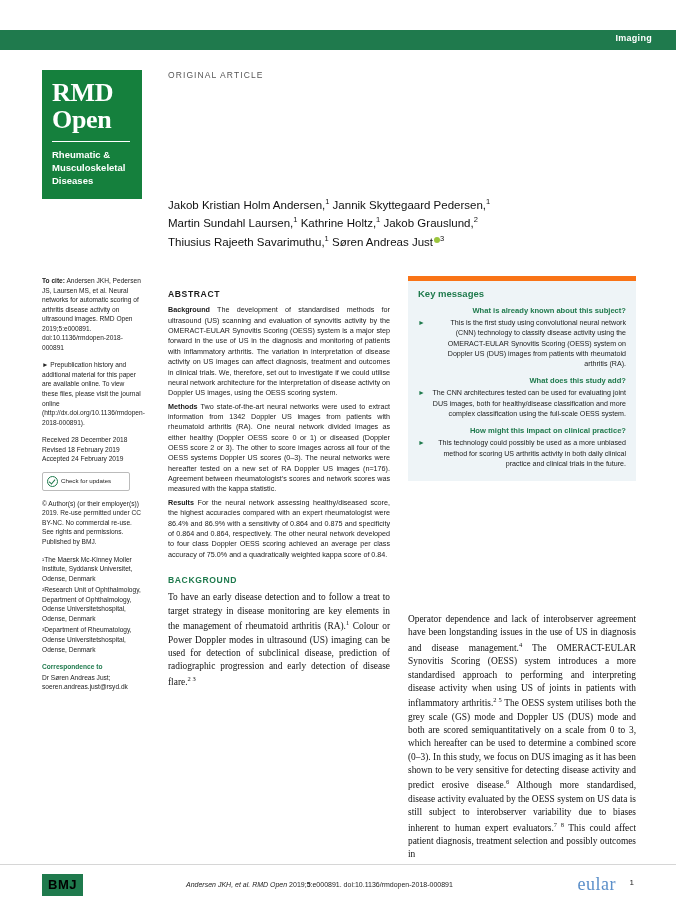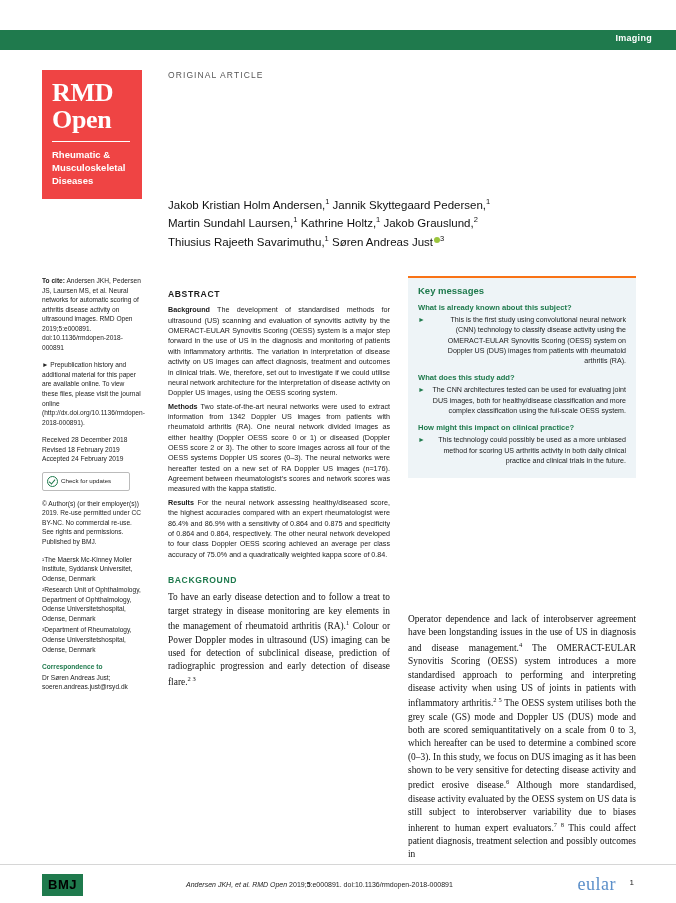--- a/index.html
+++ b/index.html
@@ -41,21 +41,21 @@
     font-weight: bold;
     letter-spacing: 0.3px;
   }
 
   
   .logo-block {
     position: absolute;
     left: 42px;
     top: 62px;
     width: 100px;
-    background: #ef4444;
+    background: #15803d;
     color: #fff;
     padding: 10px 8px 12px 10px;
     box-sizing: border-box;
   }
   .logo-title {
     font-family: "Liberation Serif", serif;
     font-size: 26px;
     font-weight: bold;
     line-height: 1.02;
     letter-spacing: -0.3px;
@@ -197,37 +197,38 @@
   .body-serif p { margin: 0; text-indent: 0; }
   .body-serif sup { font-size: 6.5px; }
 
   
   .key-box {
     position: absolute;
     left: 408px;
     top: 268px;
     width: 228px;
     background: #eef4f7;
-    border-top: 2px solid #f97316;
+    border-top: 5px solid #f97316;
     box-sizing: border-box;
     padding: 6px 10px 12px 10px;
   }
   .key-title {
     font-family: "Liberation Sans", sans-serif;
     font-size: 9.5px;
     font-weight: bold;
     color: #1f7a4d;
     margin: 1px 0 7px 0;
   }
   .key-q {
     font-family: "Liberation Sans", sans-serif;
     font-size: 7.6px;
     font-weight: bold;
     color: #1f7a4d;
     margin: 7px 0 3px 0;
+    text-align: right;
   }
   .key-item {
     display: flex;
     gap: 4px;
     font-family: "Liberation Sans", sans-serif;
     font-size: 7.1px;
     line-height: 1.45;
     color: #1a1a1a;
     text-align: right;
   }

